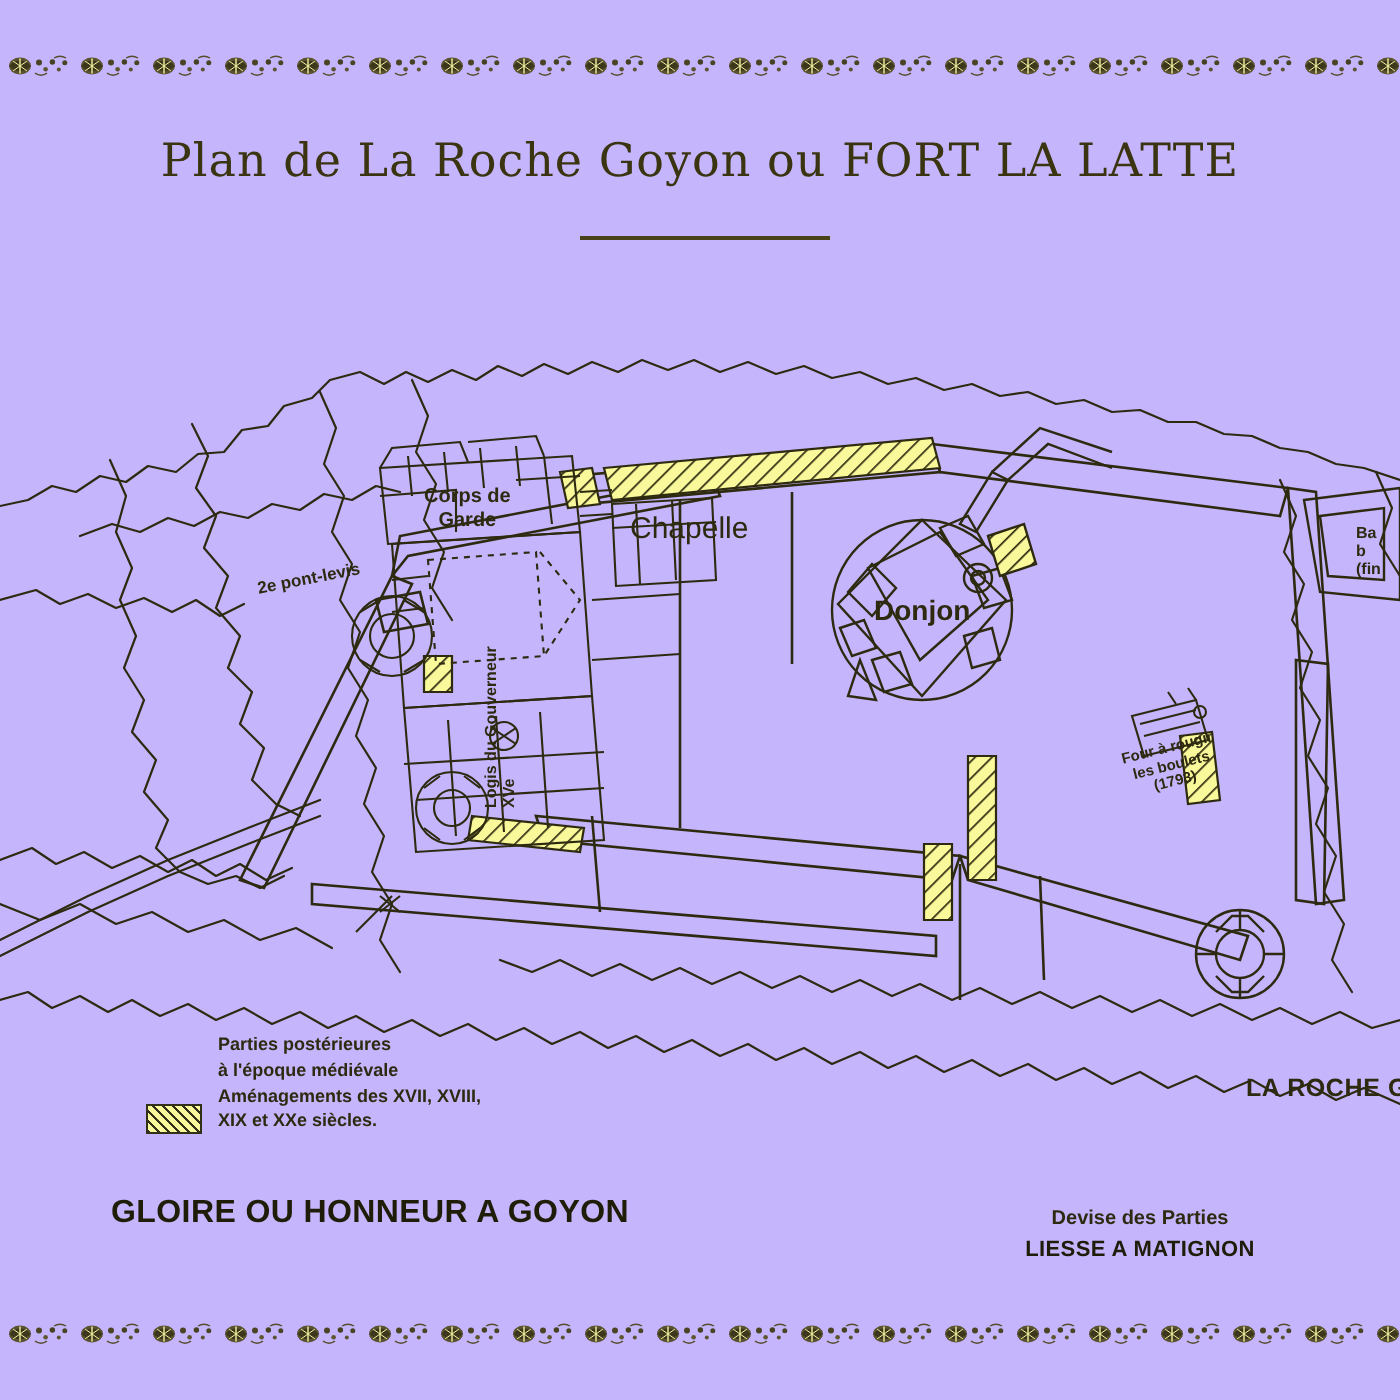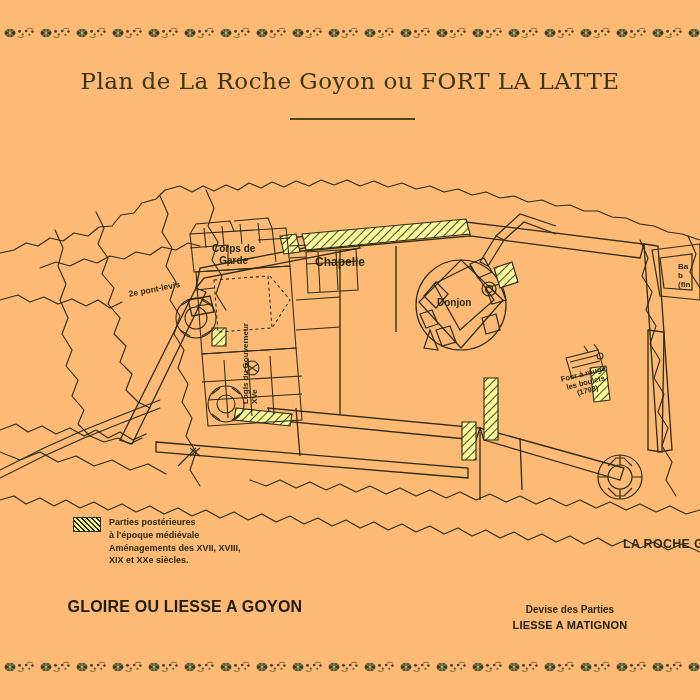--- a/index.html
+++ b/index.html
@@ -11,21 +11,21 @@
     height: 700px;
     overflow: hidden;
     background: #f9f89a;
     font-family: "Liberation Sans", sans-serif;
     position: relative;
   }
 
   #page {
     position: absolute;
     inset: 0;
-    background: #fdba74;
+    background: #c4b5fd;
   }
 
   
   .ornament-band {
     position: absolute;
     left: 0;
     width: 700px;
     height: 14px;
     overflow: hidden;
   }
@@ -72,26 +72,26 @@
     line-height: 1.15;
   }
   .lbl-corps-de-garde {
     left: 212px; top: 243px;
     font-size: 10px;
     text-align: center;
     font-weight: 600;
   }
   .lbl-chapelle {
     left: 315px; top: 256px;
-    font-size: 12px;
-    font-weight: 700;
+    font-size: 15px;
+    font-weight: 400;
   }
   .lbl-donjon {
     left: 437px; top: 297px;
-    font-size: 10px;
+    font-size: 14px;
     font-weight: 600;
   }
   .lbl-pont-levis {
     left: 128px; top: 290px;
     font-size: 8.5px;
     font-weight: 600;
     transform: rotate(-11deg);
     transform-origin: left top;
   }
   .lbl-logis {
@@ -121,21 +121,21 @@
     font-weight: 700;
     letter-spacing: 0.3px;
   }
 
   
   .legend {
     position: absolute;
     left: 73px;
     top: 516px;
     display: flex;
-    align-items: flex-start;
+    align-items: flex-end;
     gap: 8px;
   }
   .legend-swatch {
     width: 26px;
     height: 13px;
     border: 1px solid #33301a;
     background-image: repeating-linear-gradient(
       45deg,
       #33301a 0px, #33301a 1px,
       #f9f89a 1px, #f9f89a 3.5px
@@ -417,21 +417,21 @@
 
   <div class="legend">
     <div class="legend-swatch"></div>
     <div class="legend-text">Parties postérieures
 à l'époque médiévale
 Aménagements des XVII, XVIII,
 XIX et XXe siècles.</div>
   </div>
 
   <div class="motto motto-left">
-    <div class="motto-text">GLOIRE OU LIESSE A GOYON</div>
+    <div class="motto-text">GLOIRE OU HONNEUR A GOYON</div>
   </div>
   <div class="motto motto-right">
     <div class="motto-caption">Devise des Parties</div>
     <div class="motto-text">LIESSE A MATIGNON</div>
   </div>
 
   <div class="ornament-band bottom">
     <svg width="700" height="14" viewBox="0 0 700 14" xmlns="http://www.w3.org/2000/svg">
       <rect x="0" y="0" width="700" height="14" fill="url(#orn-pattern)"></rect>
     </svg>

